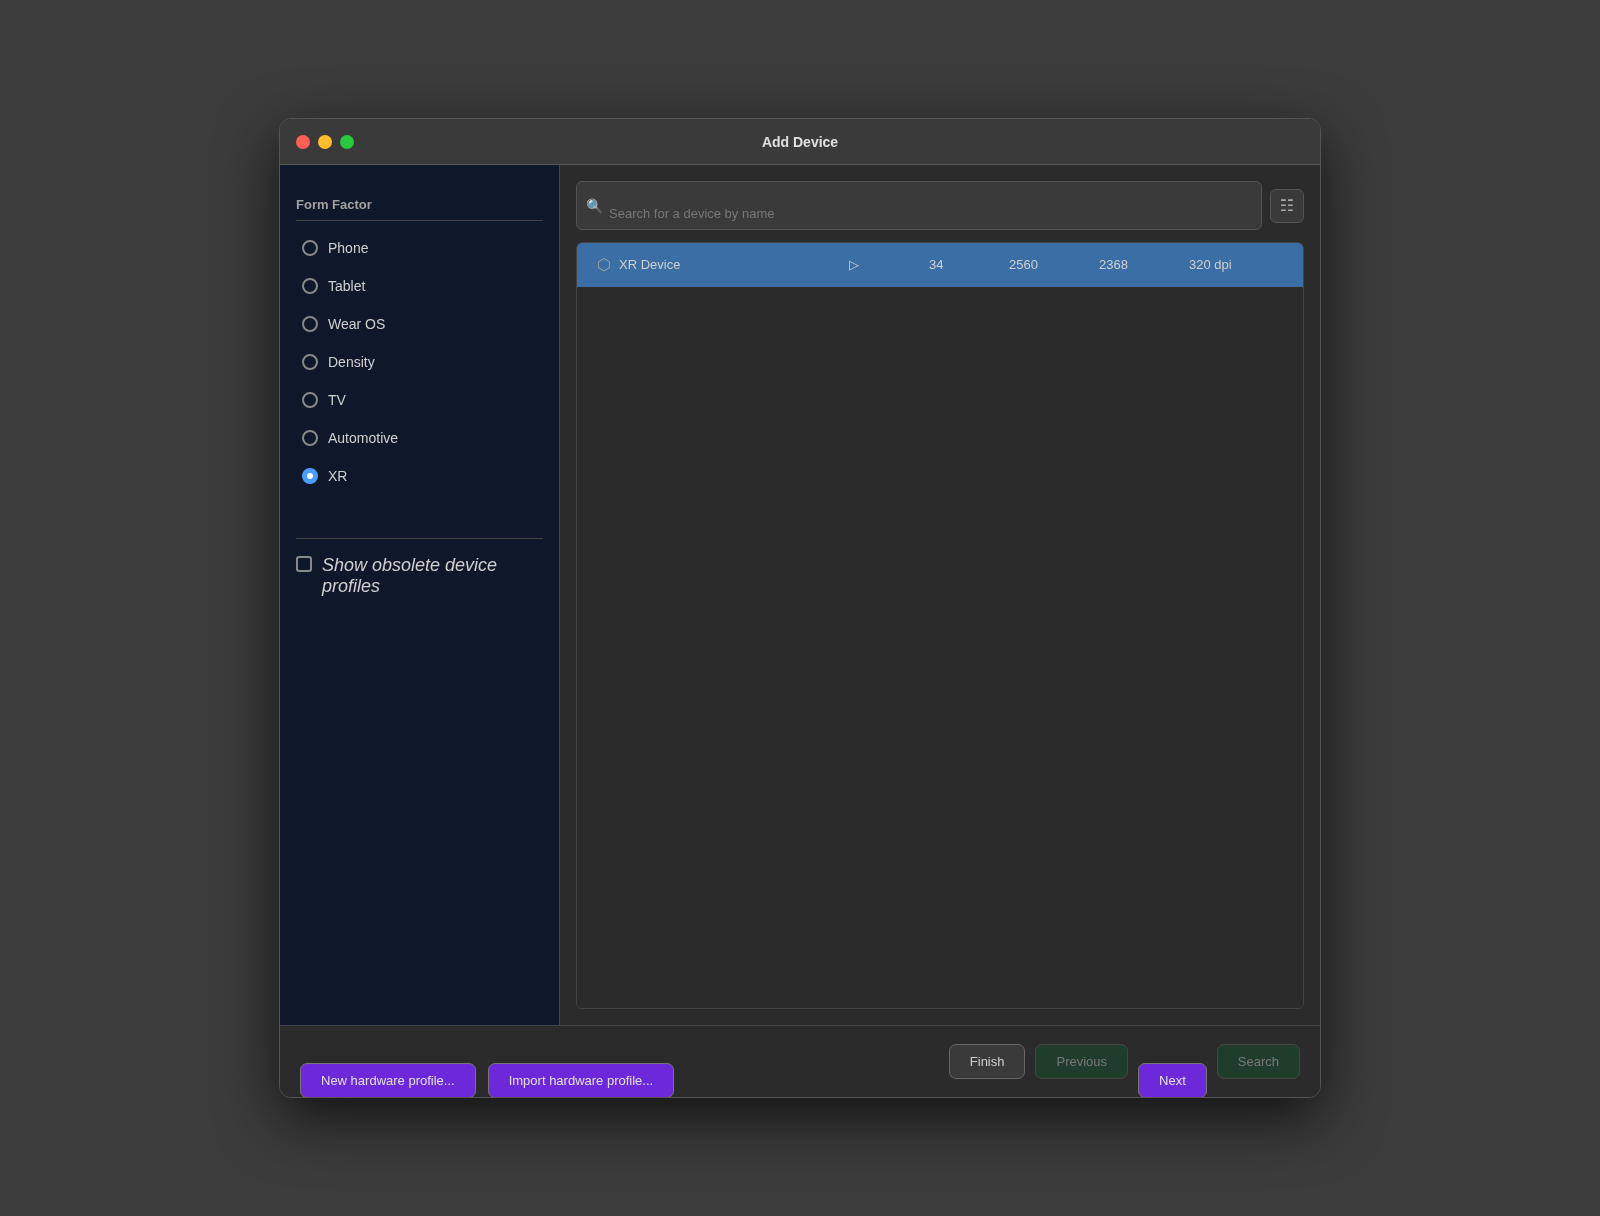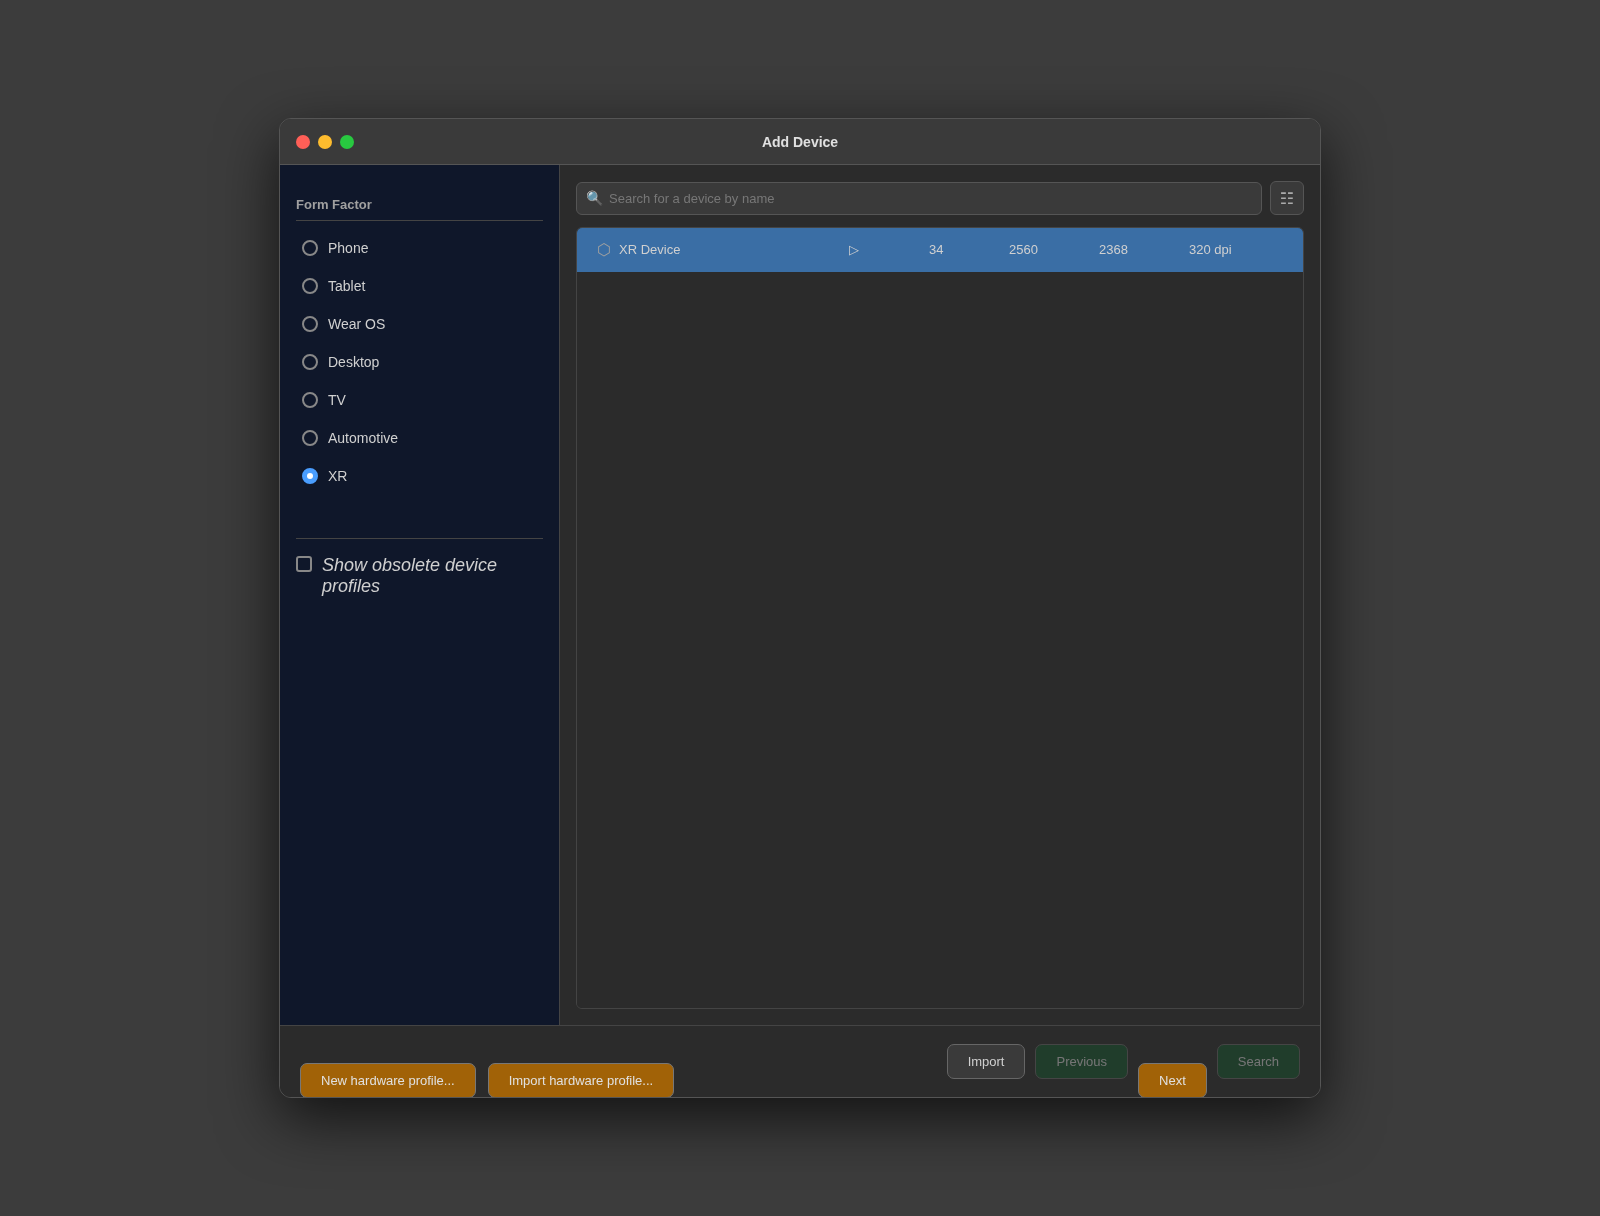--- a/index.html
+++ b/index.html
@@ -186,21 +186,21 @@
       transform: translateY(-50%);
       color: #888;
       font-size: 14px;
     }
 
     .search-input {
       width: 100%;
       background: #3a3a3a;
       border: 1px solid #555;
       border-radius: 6px;
-      padding: 8px 12px 8px 32px;
+      padding: 24px 12px 8px 32px;
       color: #d0d0d0;
       font-size: 13px;
       outline: none;
     }
 
     .search-input::placeholder { color: #777; }
 
     .view-toggle-btn {
       width: 34px;
       height: 34px;
@@ -312,21 +312,21 @@
       border-radius: 7px;
       font-size: 13px;
       font-weight: 500;
       cursor: pointer;
       border: 1px solid #666;
       background: #14532d;
       color: #d0d0d0;
     }
 
     .btn-primary {
-      background: #a16207;
+      background: #6d28d9;
       border-color: #777;
       color: #e0e0e0;
       margin-top: 38px;
     }
 
     .btn-disabled {
       opacity: 0.45;
       cursor: not-allowed;
     }
 
@@ -367,21 +367,21 @@
           <span>Tablet</span>
         </div>
 
         <div class="radio-item">
           <div class="radio-circle"></div>
           <span>Wear OS</span>
         </div>
 
         <div class="radio-item">
           <div class="radio-circle"></div>
-          <span>Desktop</span>
+          <span>Density</span>
         </div>
 
         <div class="radio-item">
           <div class="radio-circle"></div>
           <span>TV</span>
         </div>
 
         <div class="radio-item">
           <div class="radio-circle"></div>
           <span>Automotive</span>
@@ -433,19 +433,19 @@
       </div>
     </div>
   </div>
 
   <div class="footer">
     <div class="footer-left">
       <button class="btn btn-primary">New hardware profile...</button>
       <button class="btn btn-primary">Import hardware profile...</button>
     </div>
     <div class="footer-right">
-      <button class="btn btn-cancel">Import</button>
+      <button class="btn btn-cancel">Finish</button>
       <button class="btn btn-disabled">Previous</button>
       <button class="btn btn-primary">Next</button>
       <button class="btn btn-disabled">Search</button>
     </div>
   </div>
 </div>
 
 </body></html>

